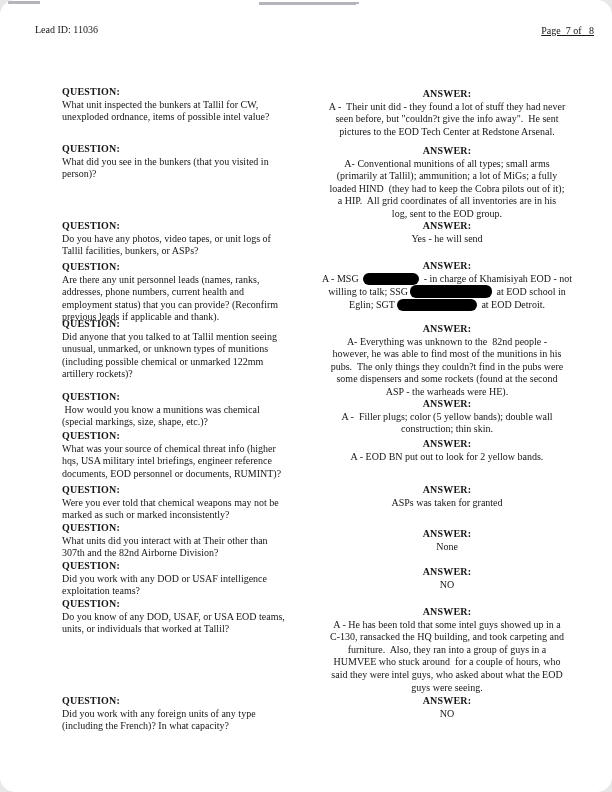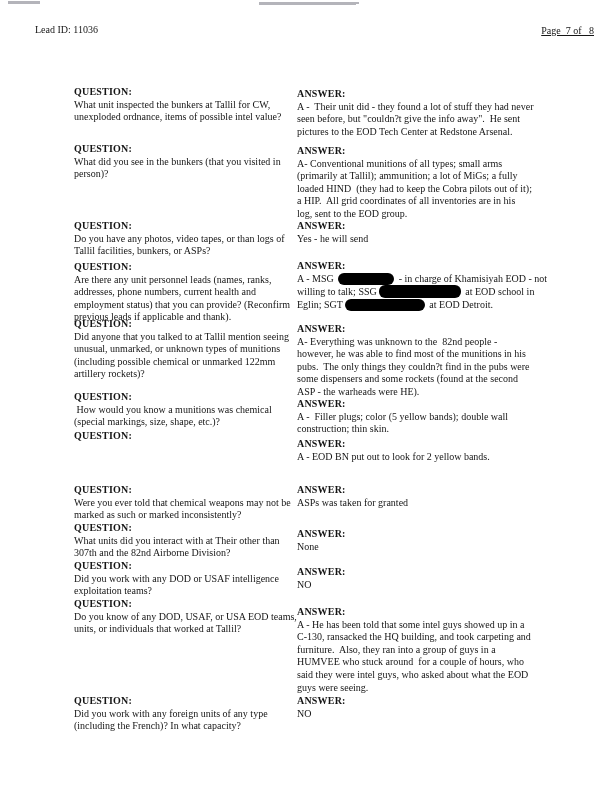--- a/index.html
+++ b/index.html
@@ -1,26 +1,27 @@
 <!DOCTYPE html>
 <html><head>
 <meta charset="utf-8">
 <style>
   html,body{margin:0;padding:0;background:#e8e8e8;}
   .page{
     position:relative;width:612px;height:792px;background:#ffffff;
     font-family:"Liberation Serif", serif;color:#151515;overflow:hidden;
     margin:0 auto;
+    border-radius:15px;
   }
   .hdr{position:absolute;font-size:10px;white-space:pre;}
   .lead-id{left:35px;top:24px;}
   .page-num{right:18px;top:25px;text-decoration:underline;}
   .block{position:absolute;font-size:10px;line-height:12.6px;}
-  .col-left{left:74px;width:252px;}
-  .col-right{left:297px;width:268px;}
+  .col-left{left:62px;width:252px;}
+  .col-right{left:313px;width:268px;text-align:center;}
   .h{font-weight:bold;letter-spacing:.2px;}
   .t{white-space:pre;}
   .redact{
     display:inline-block;background:#000;border-radius:6px;
     vertical-align:-3px;margin:0 2px;
   }
   .artifact{position:absolute;background:#b4b4ba;}
 </style>
 </head>
 <body>
@@ -39,21 +40,21 @@
     <div class="t">What unit inspected the bunkers at Tallil for CW,
 unexploded ordnance, items of possible intel value?</div>
   </div>
   <div class="block col-left" style="top:143px">
     <div class="h">QUESTION:</div>
     <div class="t">What did you see in the bunkers (that you visited in
 person)?</div>
   </div>
   <div class="block col-left" style="top:220px">
     <div class="h">QUESTION:</div>
-    <div class="t">Do you have any photos, video tapes, or than logs of
+    <div class="t">Do you have any photos, video tapes, or unit logs of
 Tallil facilities, bunkers, or ASPs?</div>
   </div>
   <div class="block col-left" style="top:261px">
     <div class="h">QUESTION:</div>
     <div class="t">Are there any unit personnel leads (names, ranks,
 addresses, phone numbers, current health and
 employment status) that you can provide? (Reconfirm
 previous leads if applicable and thank).</div>
   </div>
   <div class="block col-left" style="top:318px">
@@ -63,20 +64,23 @@
 (including possible chemical or unmarked 122mm
 artillery rockets)?</div>
   </div>
   <div class="block col-left" style="top:391px">
     <div class="h">QUESTION:</div>
     <div class="t"> How would you know a munitions was chemical
 (special markings, size, shape, etc.)?</div>
   </div>
   <div class="block col-left" style="top:430px">
     <div class="h">QUESTION:</div>
+    <div class="t">What was your source of chemical threat info (higher
+hqs, USA military intel briefings, engineer reference
+documents, EOD personnel or documents, RUMINT)?</div>
   </div>
   <div class="block col-left" style="top:484px">
     <div class="h">QUESTION:</div>
     <div class="t">Were you ever told that chemical weapons may not be
 marked as such or marked inconsistently?</div>
   </div>
   <div class="block col-left" style="top:522px">
     <div class="h">QUESTION:</div>
     <div class="t">What units did you interact with at Their other than
 307th and the 82nd Airborne Division?</div>

